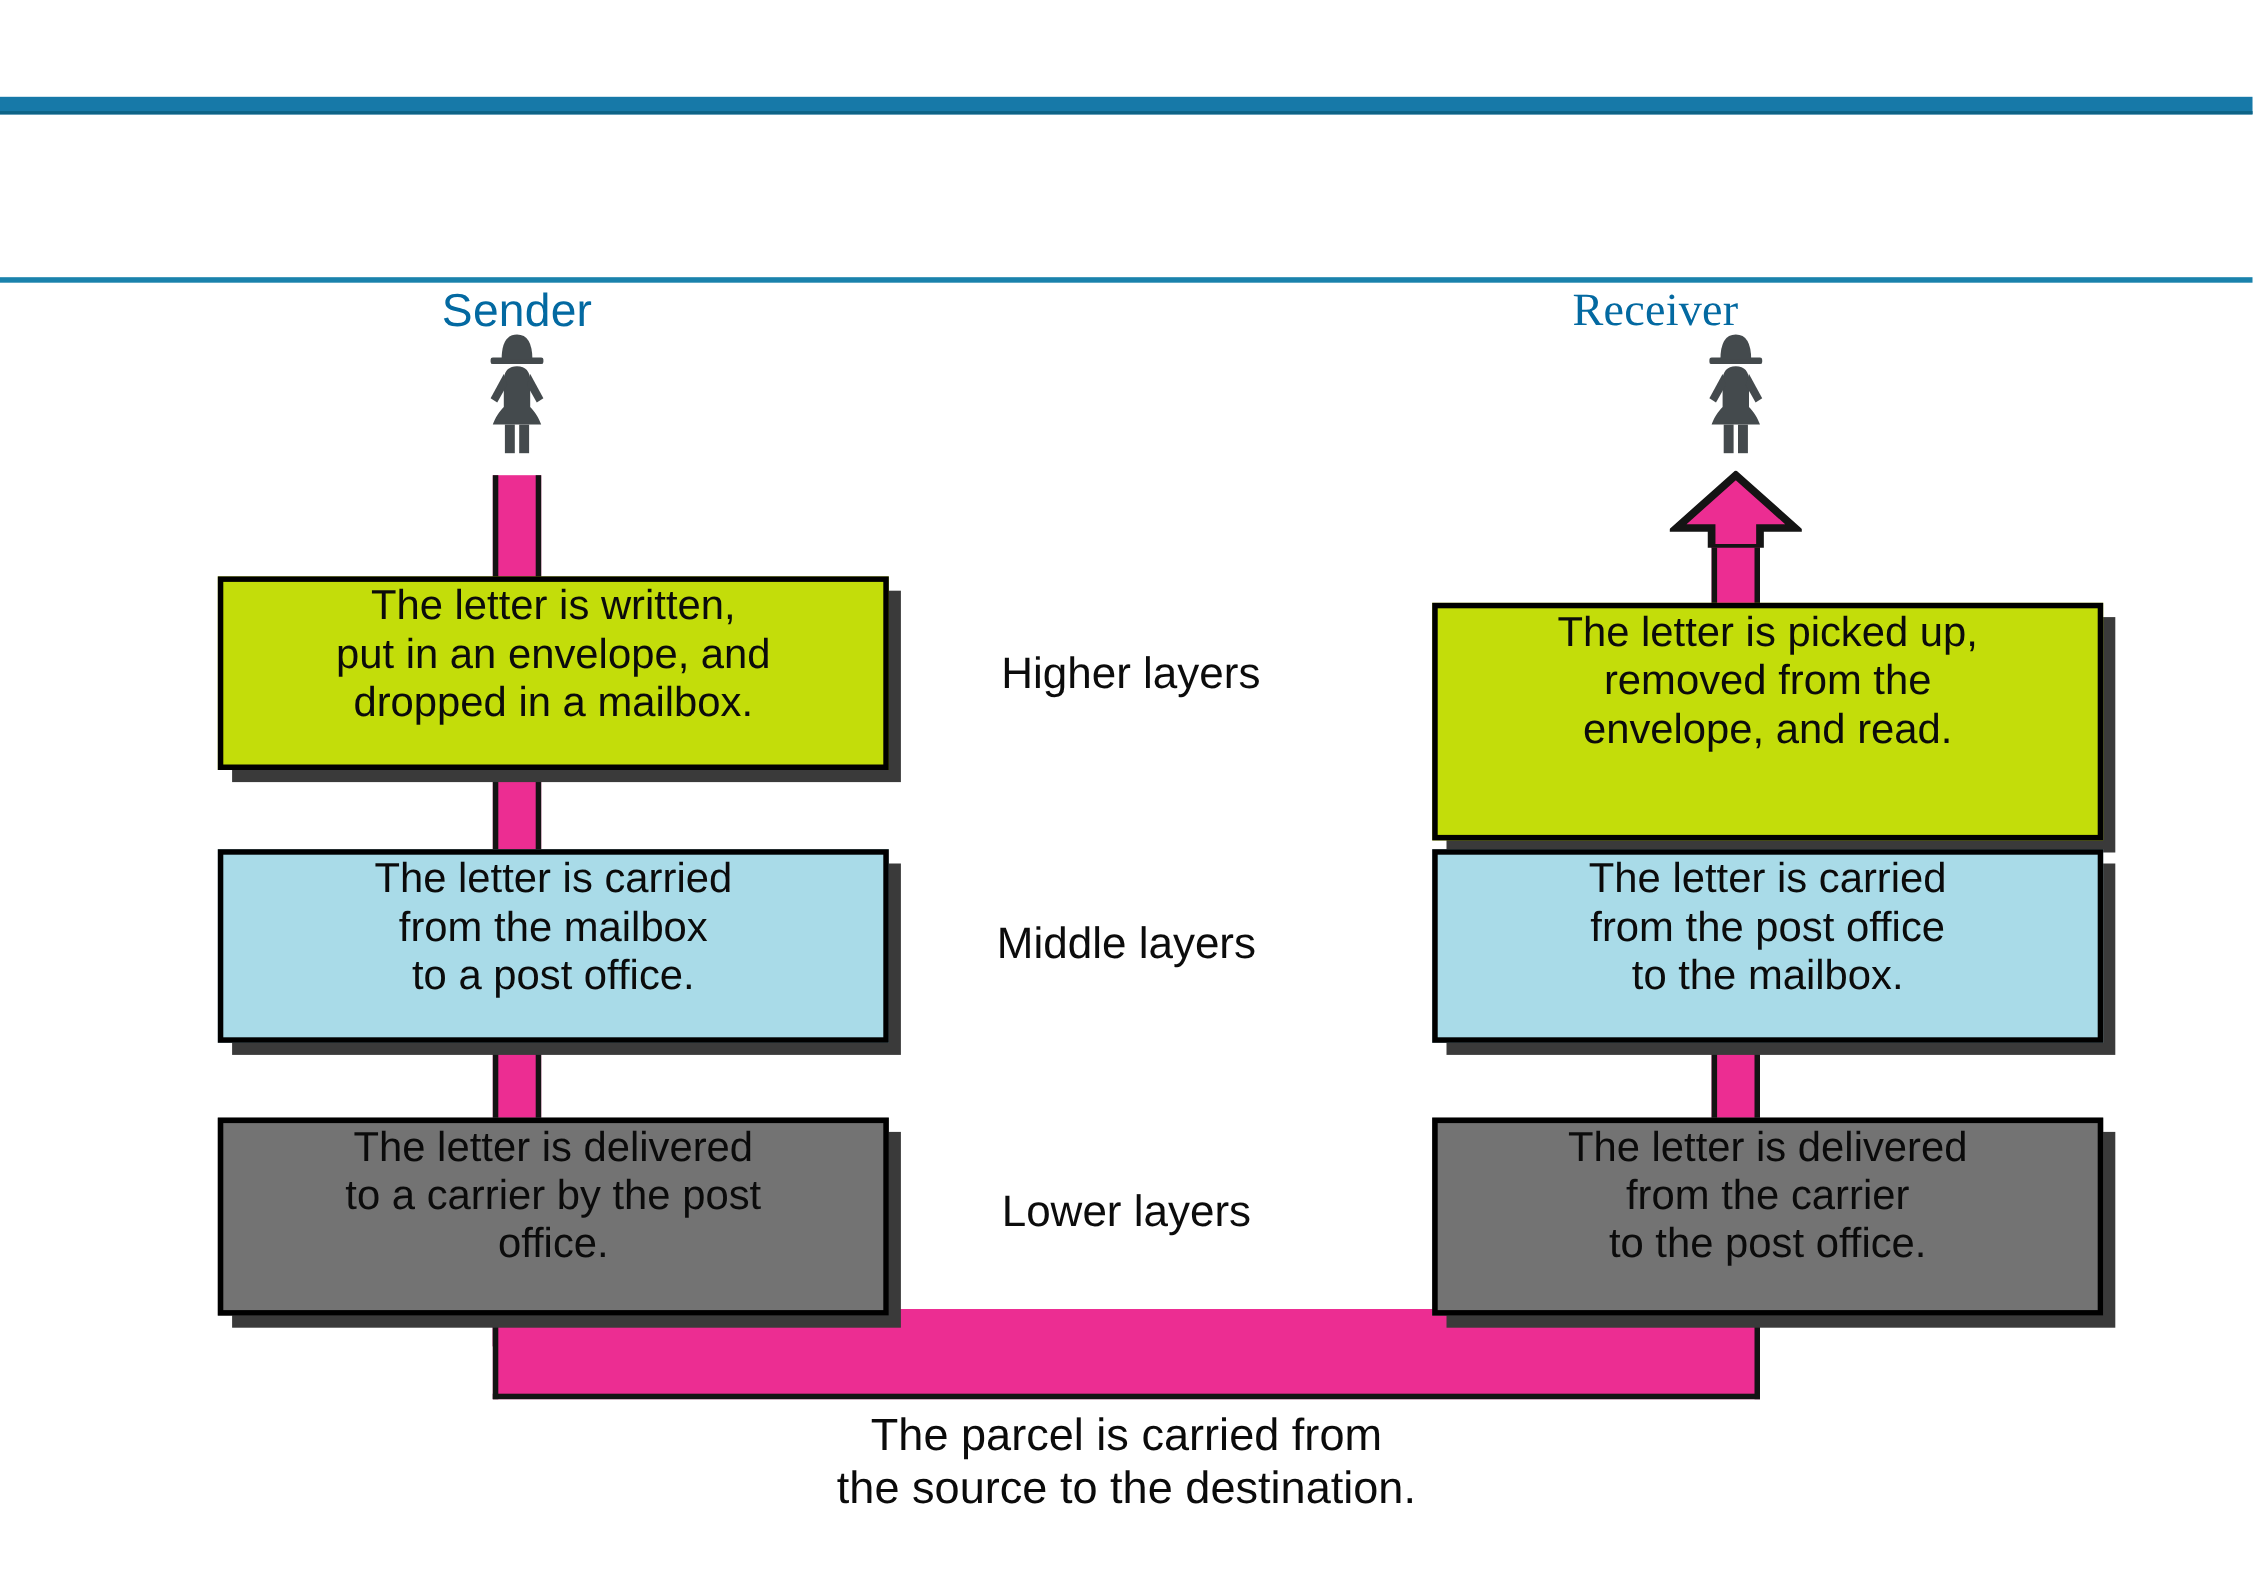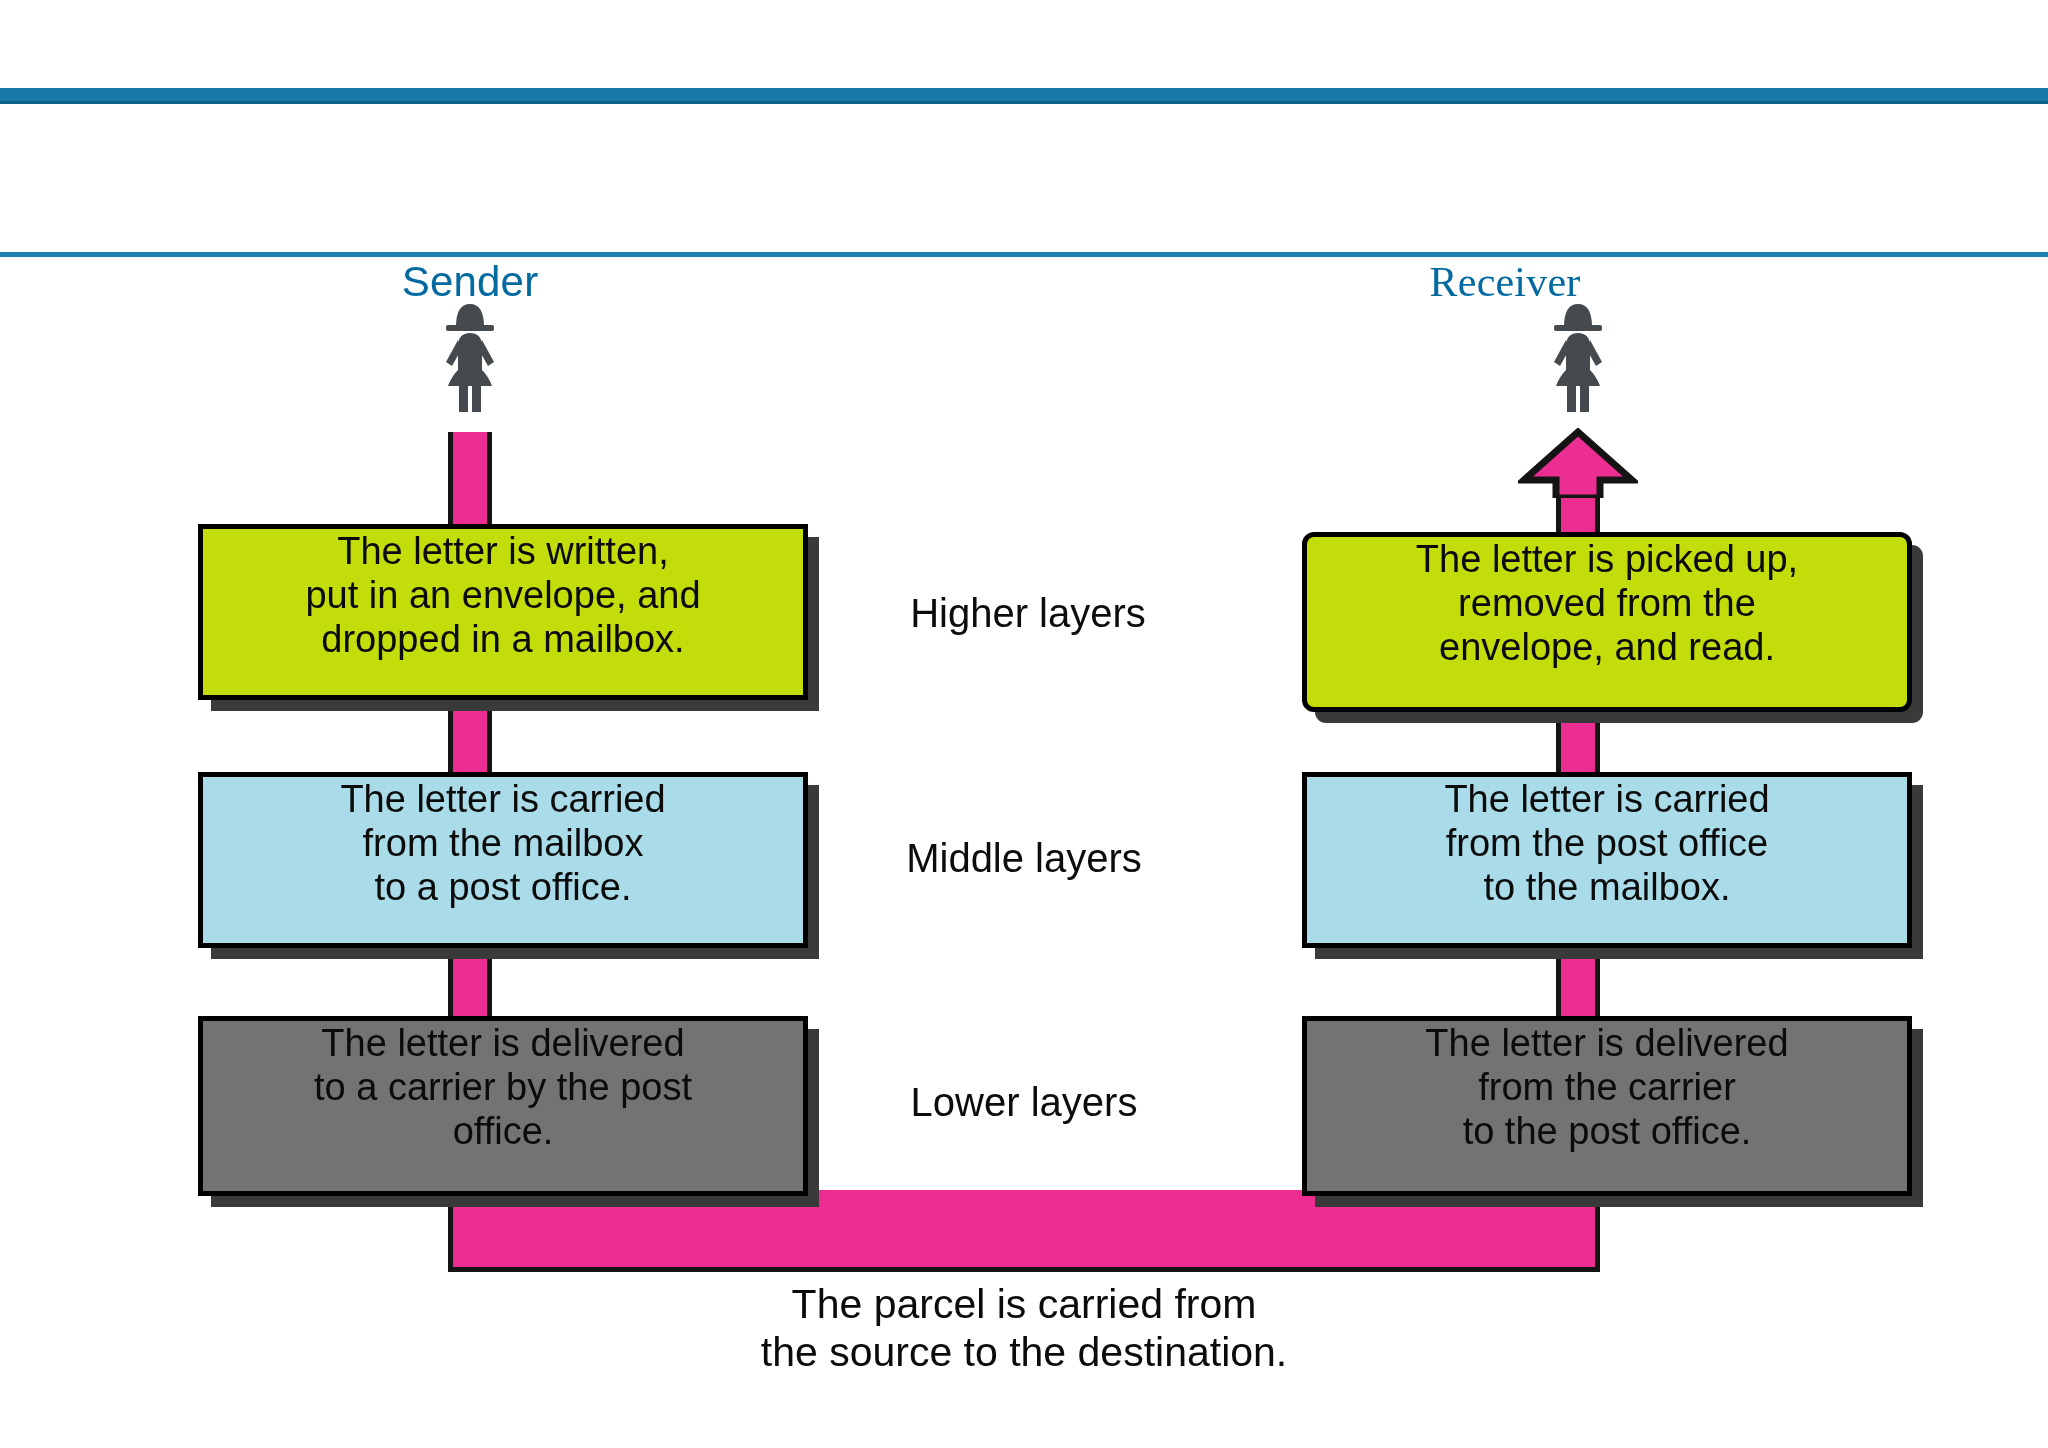--- a/index.html
+++ b/index.html
@@ -190,21 +190,21 @@
   </div>
 
   <div class="flow-bottom" style="left:448px; top:1190px; width:1152px; height:82px;"></div>
 
   <div class="layer-box box-green" style="left:168px; top:524px; width:610px; height:176px;">
     <span class="box-text">The letter is written,
 put in an envelope, and
 dropped in a mailbox.</span>
   </div>
 
-  <div class="layer-box box-green" style="left:1272px; top:532px; width:610px; height:180px;border-radius:12px;">
+  <div class="layer-box box-green" style="left:1272px; top:548px; width:610px; height:216px;">
     <span class="box-text">The letter is picked up,
 removed from the
 envelope, and read.</span>
   </div>
 
   <div class="layer-caption" style="left:1028px; top:613px;">Higher layers</div>
 
   <div class="layer-box box-blue" style="left:168px; top:772px; width:610px; height:176px;">
     <span class="box-text">The letter is carried
 from the mailbox

